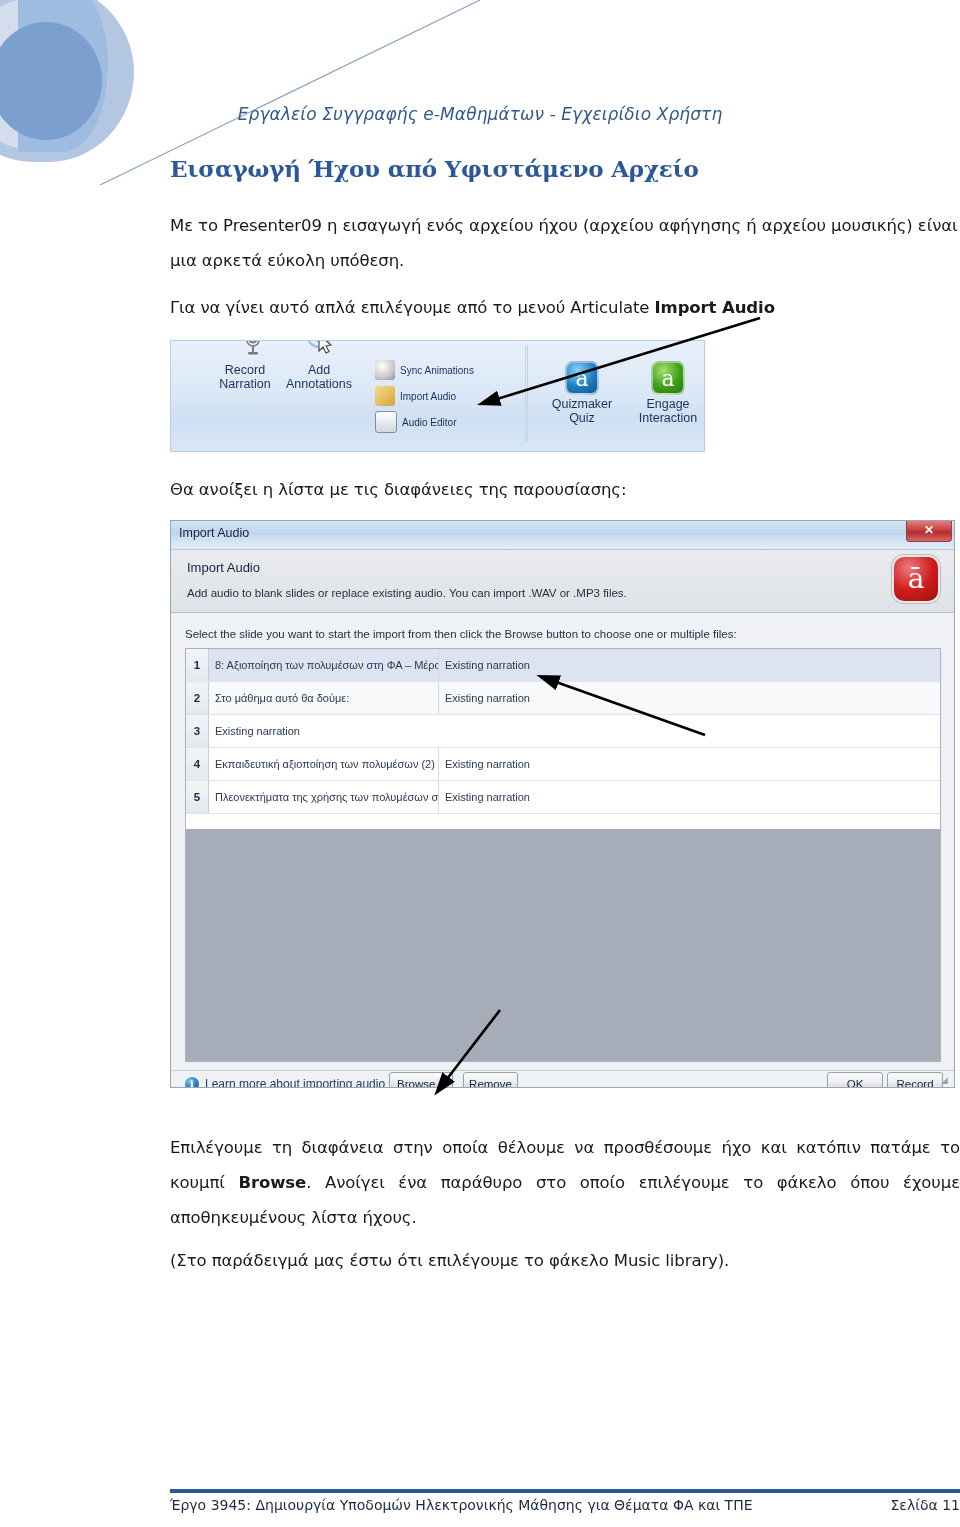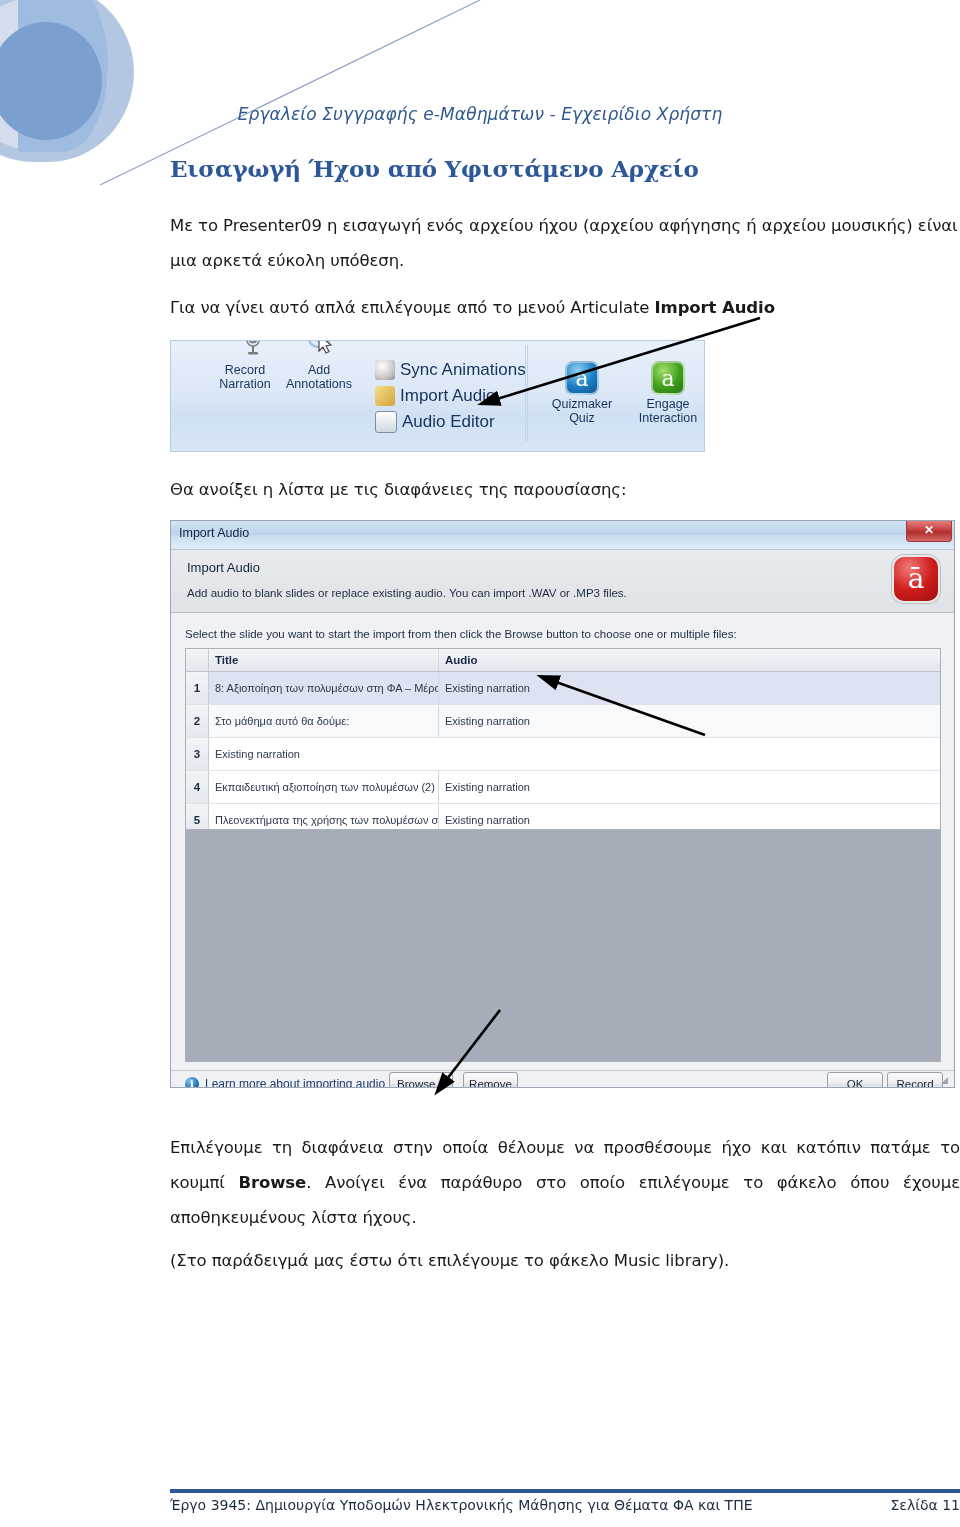--- a/index.html
+++ b/index.html
@@ -133,21 +133,21 @@
   .ribbon-list {
     position: absolute;
     left: 204px; top: 16px;
     width: 150px;
   }
   .ribbon-item {
     display: flex;
     align-items: center;
     height: 26px;
     font-family: "Liberation Sans", sans-serif;
-    font-size: 17px;
+    font-size: 10px;
     color: #17325c;
     white-space: nowrap;
     text-align: right;
   }
   .ribbon-item .mini-ico {
     width: 20px; height: 20px;
     margin-right: 5px;
     flex: 0 0 20px;
     border-radius: 3px;
     position: relative;
@@ -512,25 +512,20 @@
 
   <div class="dlg-banner">
     <div class="banner-head">Import Audio</div>
     <div class="banner-sub">Add audio to blank slides or replace existing audio. You can import .WAV or .MP3 files.</div>
     <div class="banner-logo">ā</div>
   </div>
 
   <div class="dlg-instruction">Select the slide you want to start the import from then click the Browse button to choose one or multiple files:</div>
 
   <div class="dlg-table">
-    <div class="tbl-head">
-      <div class="c-num"></div>
-      <div class="c-title">Title</div>
-      <div class="c-audio">Audio</div>
-    </div>
 
     <div class="tbl-row selected">
       <div class="c-num">1</div>
       <div class="c-title">8: Αξιοποίηση των πολυμέσων στη ΦΑ – Μέρος</div>
       <div class="c-audio">Existing narration</div>
     </div>
     <div class="tbl-row alt">
       <div class="c-num">2</div>
       <div class="c-title">Στο μάθημα αυτό θα δούμε:</div>
       <div class="c-audio">Existing narration</div>

